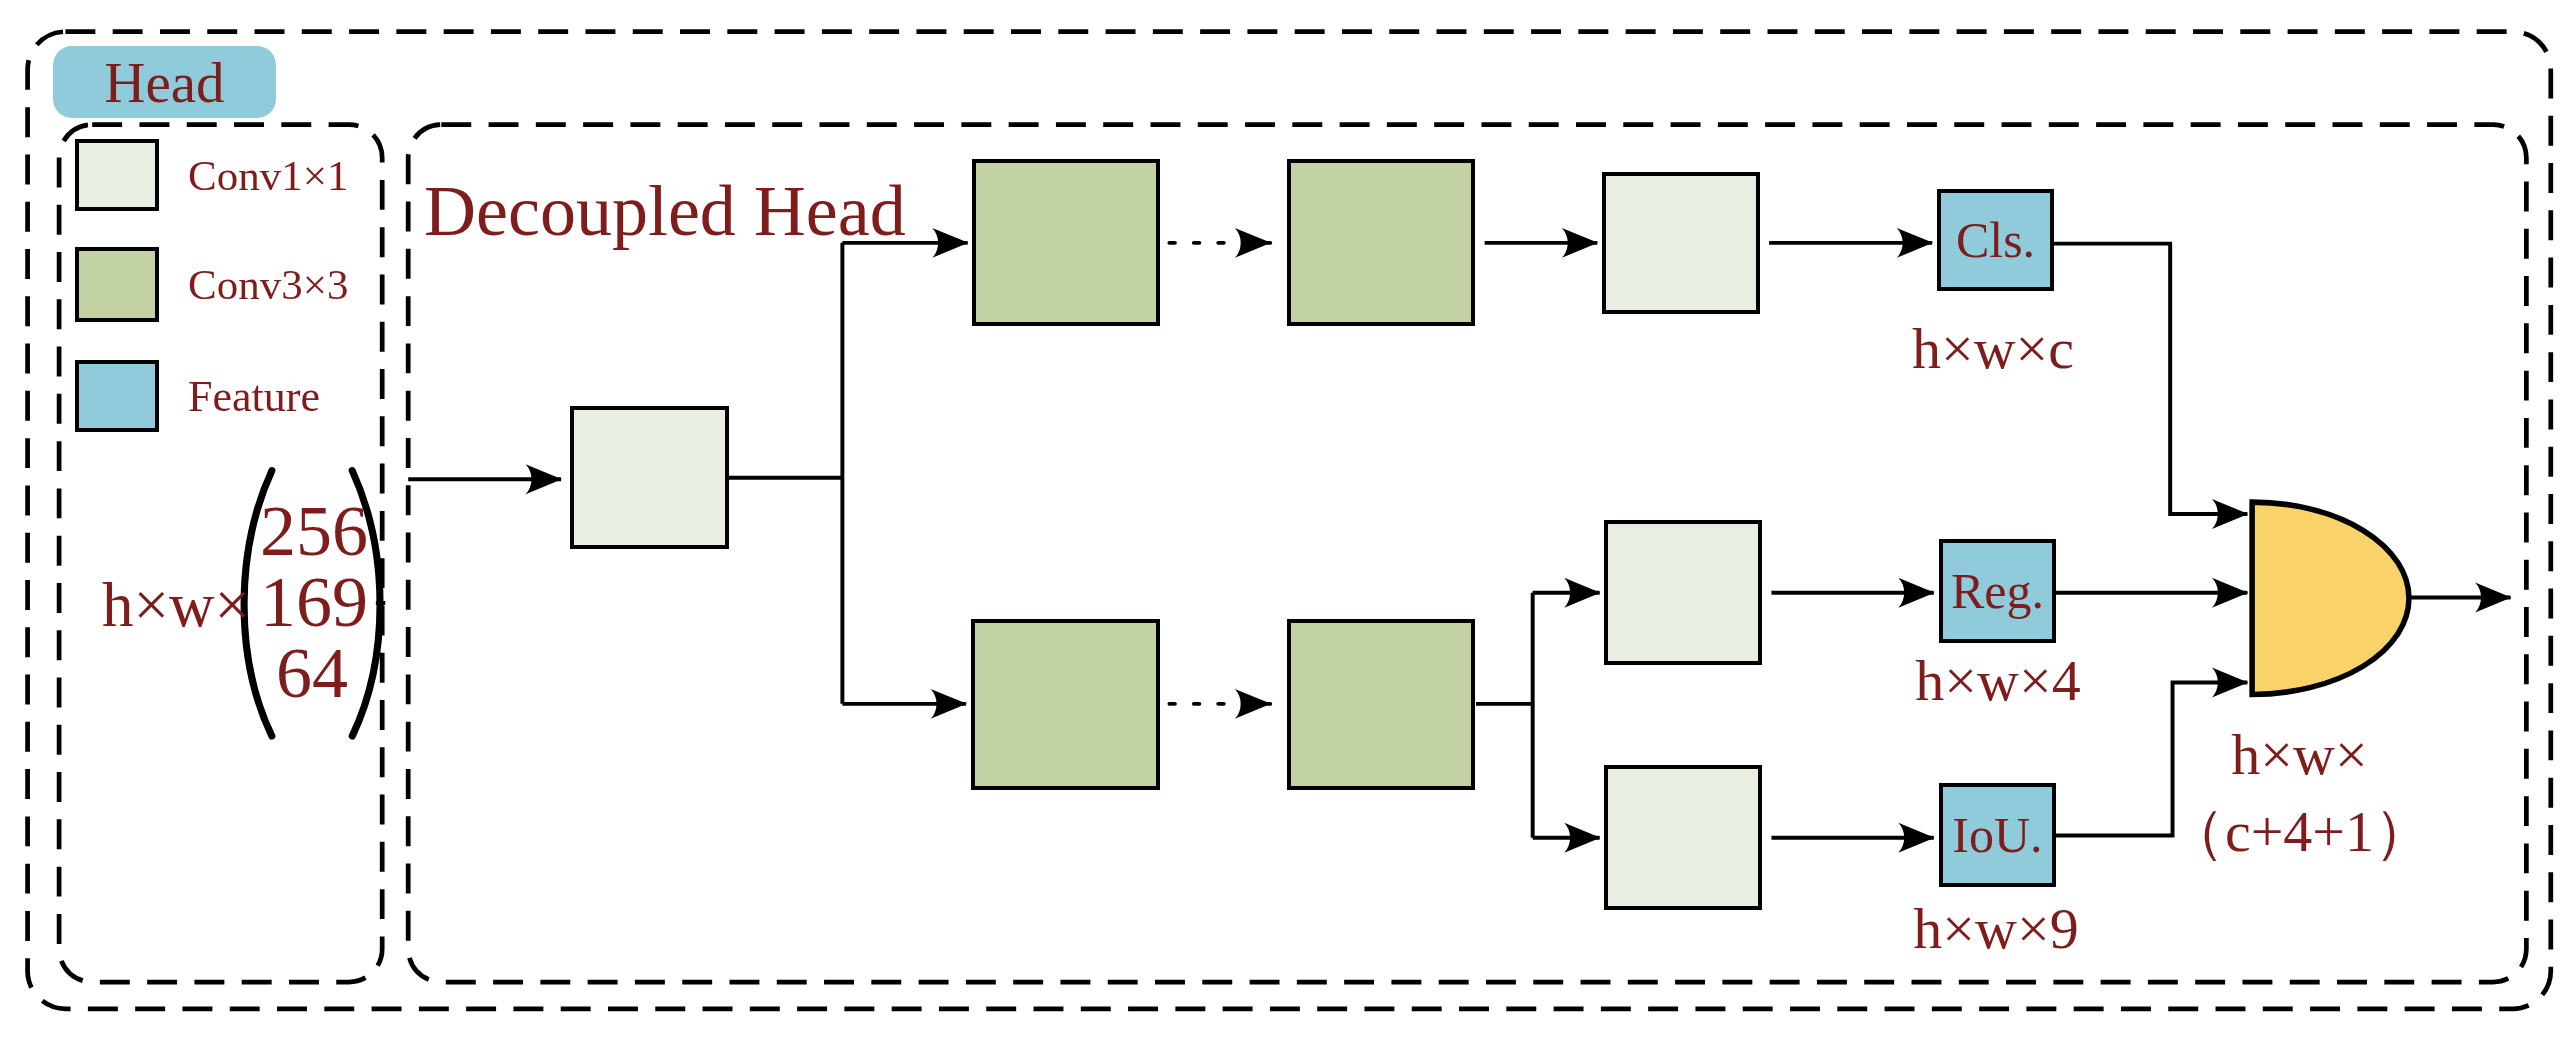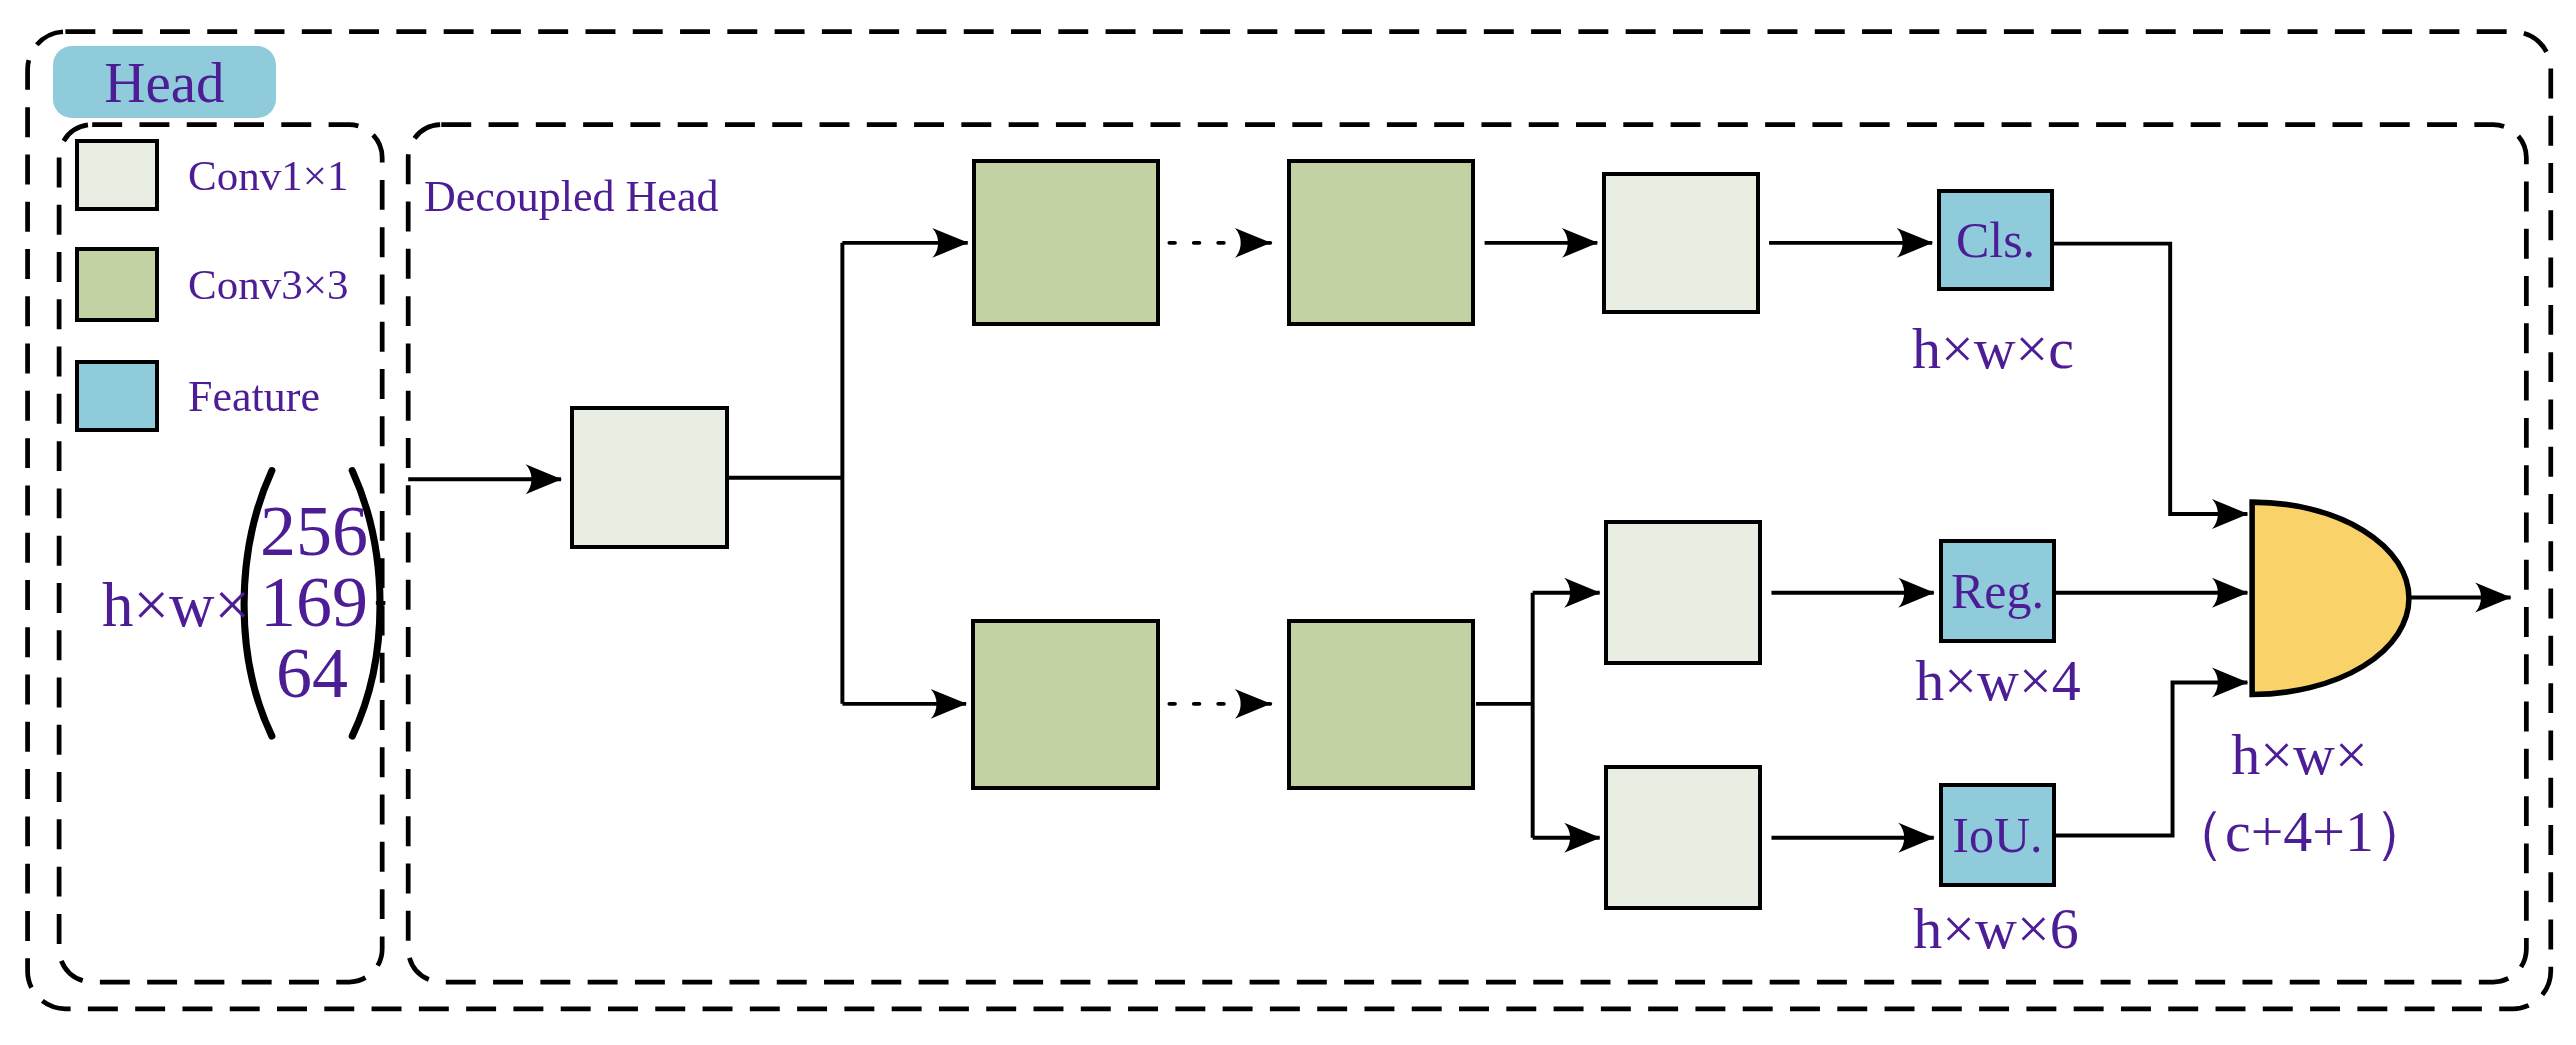--- a/index.html
+++ b/index.html
@@ -1,36 +1,36 @@
 <!DOCTYPE html>
 <html style="font-size:12.6px"><head>
 <meta charset="utf-8">
 <style>
   html,body{margin:0;padding:0;background:#ffffff;}
   .canvas{
     position:relative;
     width:2576px;height:1046px;
     background:#ffffff;
     font-family:"Liberation Serif","DejaVu Serif",serif;
-    color:#4c1d95;
+    color:#7f1d1d;
     overflow:hidden;
   }
   .canvas svg.wires{position:absolute;left:0;top:0;width:2576px;height:1046px;}
   .abs{position:absolute;box-sizing:border-box;}
   .flexc{display:flex;align-items:center;justify-content:center;}
   .flexl{display:flex;align-items:center;justify-content:flex-start;}
   .node{border:4.7px solid #000;}
   .conv1{background:#e8eee1;}
   .conv3{background:#c3d2a2;}
   .feat{background:#8fcbdb;}
   .head-label{
     background:#8fcbdb;border-radius:19px;
     font-size:57px;
   }
-  .panel-title{font-size:44px;white-space:nowrap;line-height:1;}
+  .panel-title{font-size:72px;white-space:nowrap;line-height:1;}
   .legend-label{font-size:43px;white-space:nowrap;}
   .legend-label.small{font-size:44px;text-align:right;}
   .dim-label{font-size:58px;white-space:nowrap;}
   .feat-box{font-size:50px;}
   .expr-prefix{font-size:63px;justify-content:flex-end;display:flex;align-items:center;}
   .expr-channels{font-size:72px;line-height:71px;text-align:center;}
   .out-dims{font-size:58px;line-height:77px;text-align:center;}
 </style>
 </head>
 <body>
@@ -115,21 +115,21 @@
   </div>
   <div class="abs node feat flexc feat-box" style="left:1939px;top:539px;width:117px;height:104px;">
     <span>Reg.</span>
   </div>
   <div class="abs node feat flexc feat-box" style="left:1939px;top:783px;width:117px;height:104px;">
     <span>IoU.</span>
   </div>
 
   <div class="abs flexc dim-label" style="left:1875px;top:314px;width:236px;height:68px;">h×w×c</div>
   <div class="abs flexc dim-label" style="left:1880px;top:646px;width:236px;height:68px;">h×w×4</div>
-  <div class="abs flexc dim-label" style="left:1878px;top:894px;width:236px;height:68px;">h×w×6</div>
+  <div class="abs flexc dim-label" style="left:1878px;top:894px;width:236px;height:68px;">h×w×9</div>
 
   <div class="abs out-dims" style="left:2159px;top:716px;width:281px;">
     <div>h×w×</div>
     <div>（c+4+1）</div>
   </div>
 
 </div>
 
 
 </body></html>

